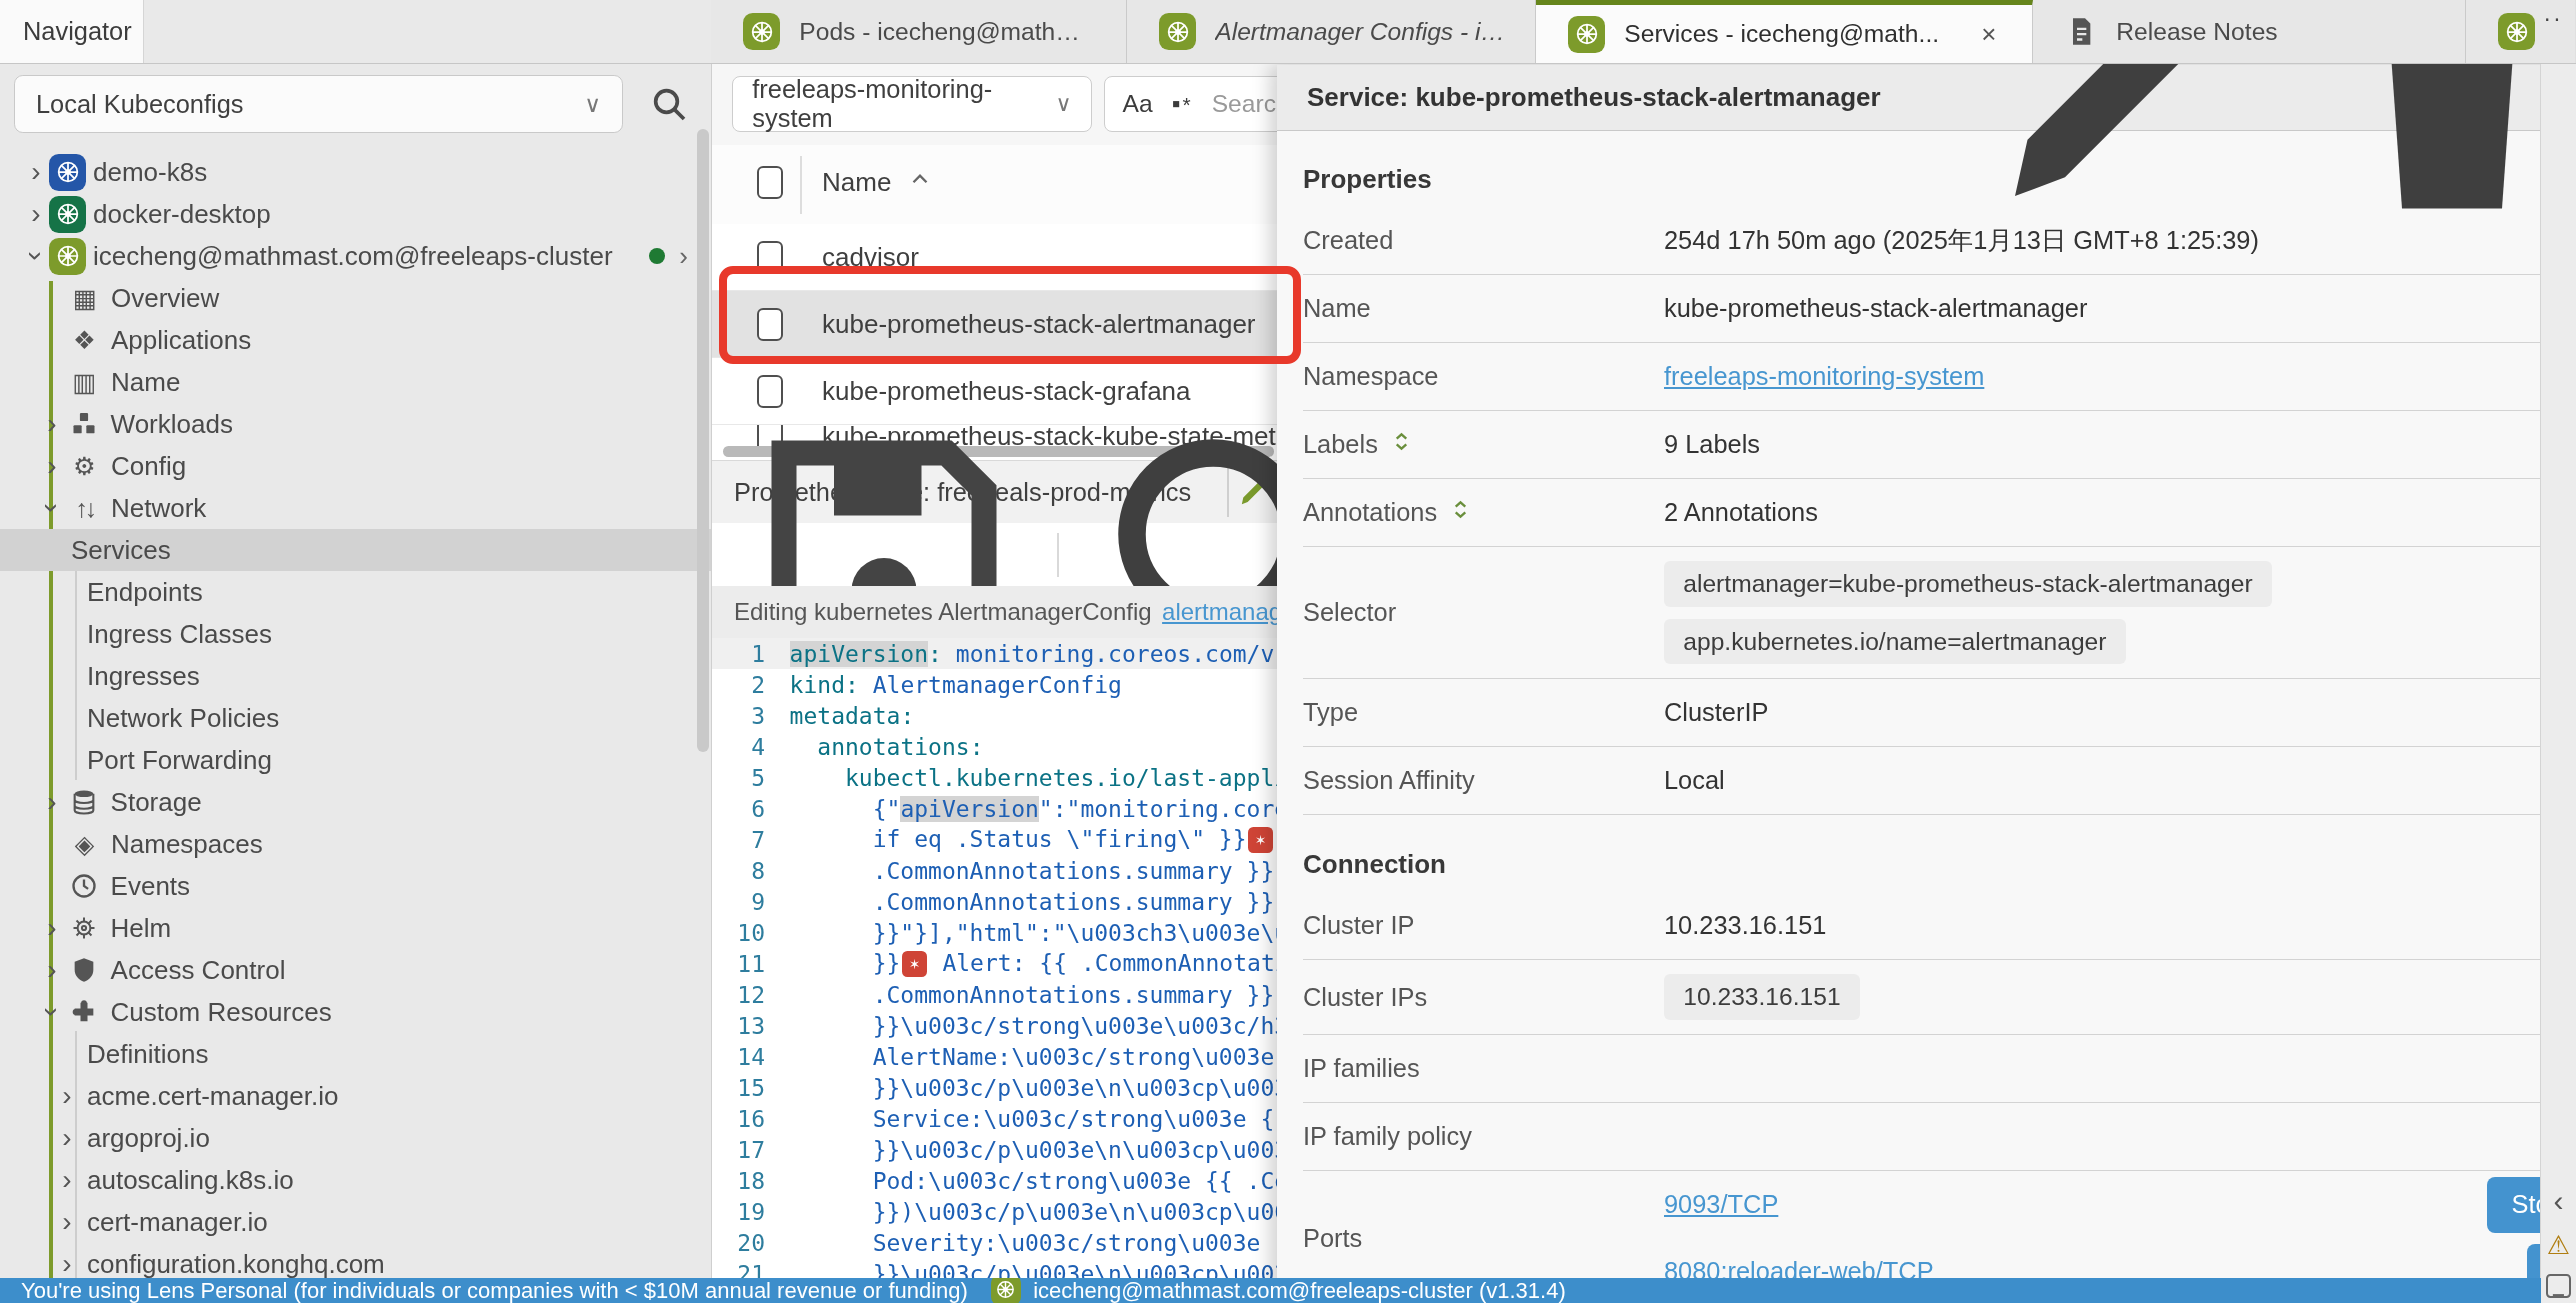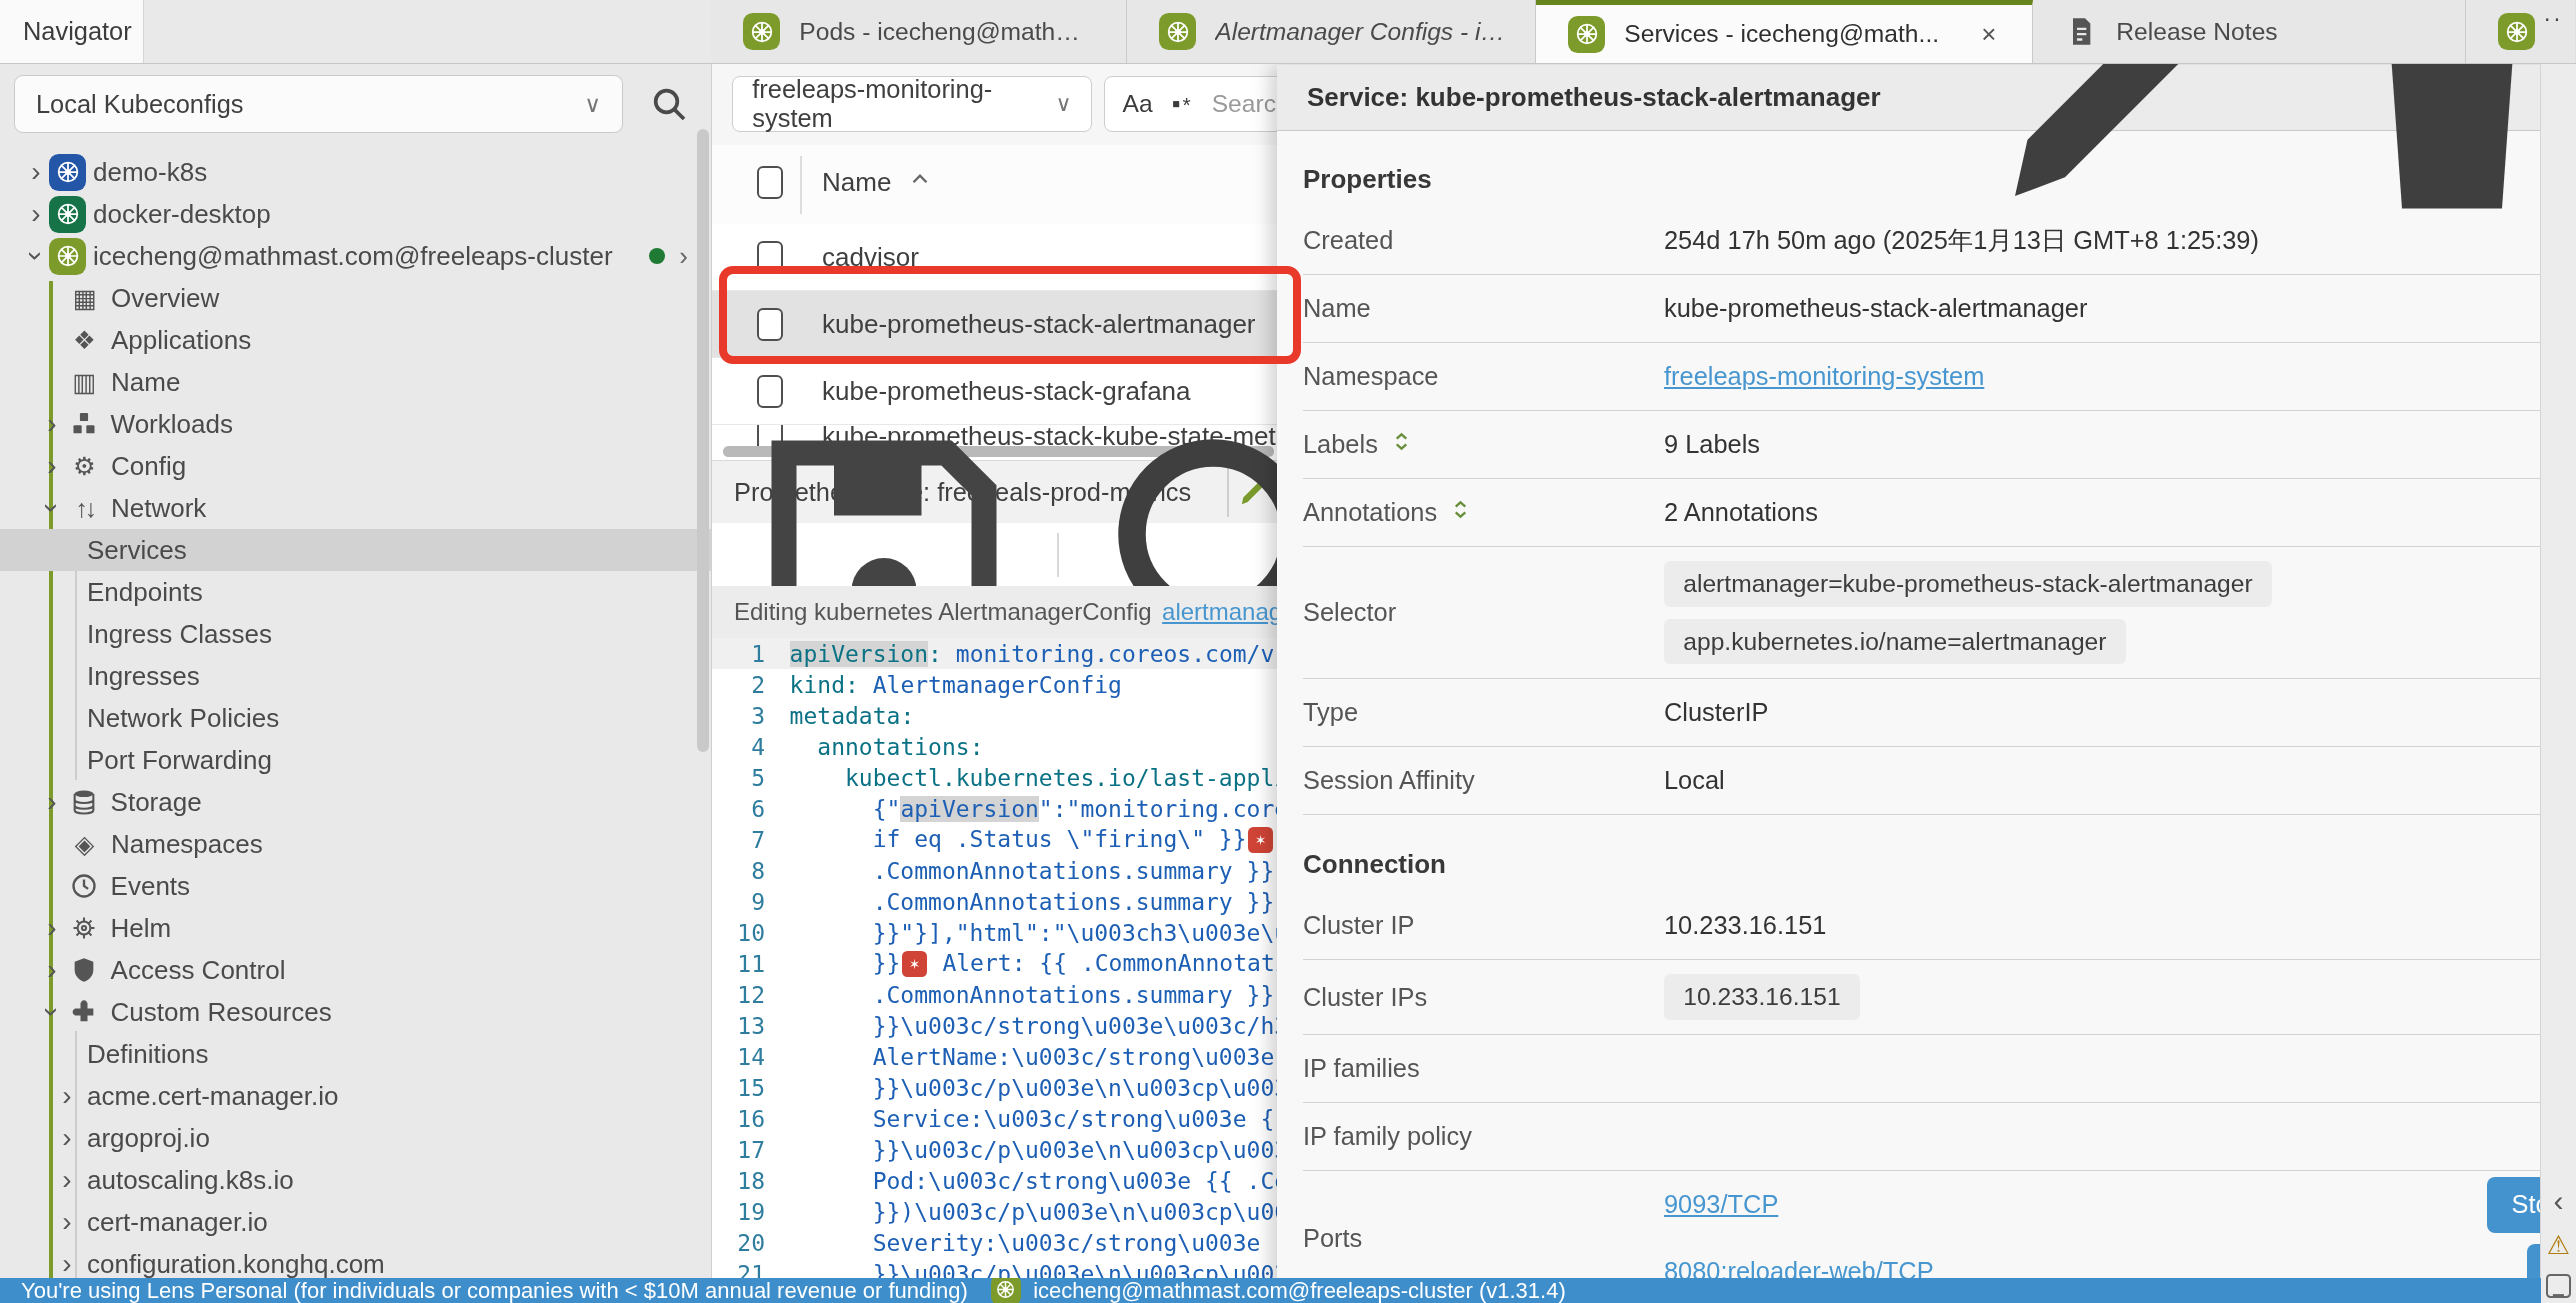--- a/index.html
+++ b/index.html
@@ -271,21 +271,21 @@
         <div class="ti" style="padding-left: 39px;">
           <span class="chev">›</span>
           <span class="gicon">⚙</span>
           <span class="lab">Config</span>
         </div>
         <div class="ti" style="padding-left: 39px;">
           <span class="chev open">›</span>
           <span class="gicon" style="letter-spacing:-3.5px;">↑↓</span>
           <span class="lab">Network</span>
         </div>
-        <div class="ti sel" style="padding-left: 54px;">
+        <div class="ti sel" style="padding-left: 38px;">
           <span class="chev"></span>
           <span class="lab">Services</span>
         </div>
         <div class="ti" style="padding-left: 54px;">
           <span class="chev"></span>
           <span class="lab">Endpoints</span>
         </div>
         <div class="ti" style="padding-left: 54px;">
           <span class="chev"></span>
           <span class="lab">Ingress Classes</span>

